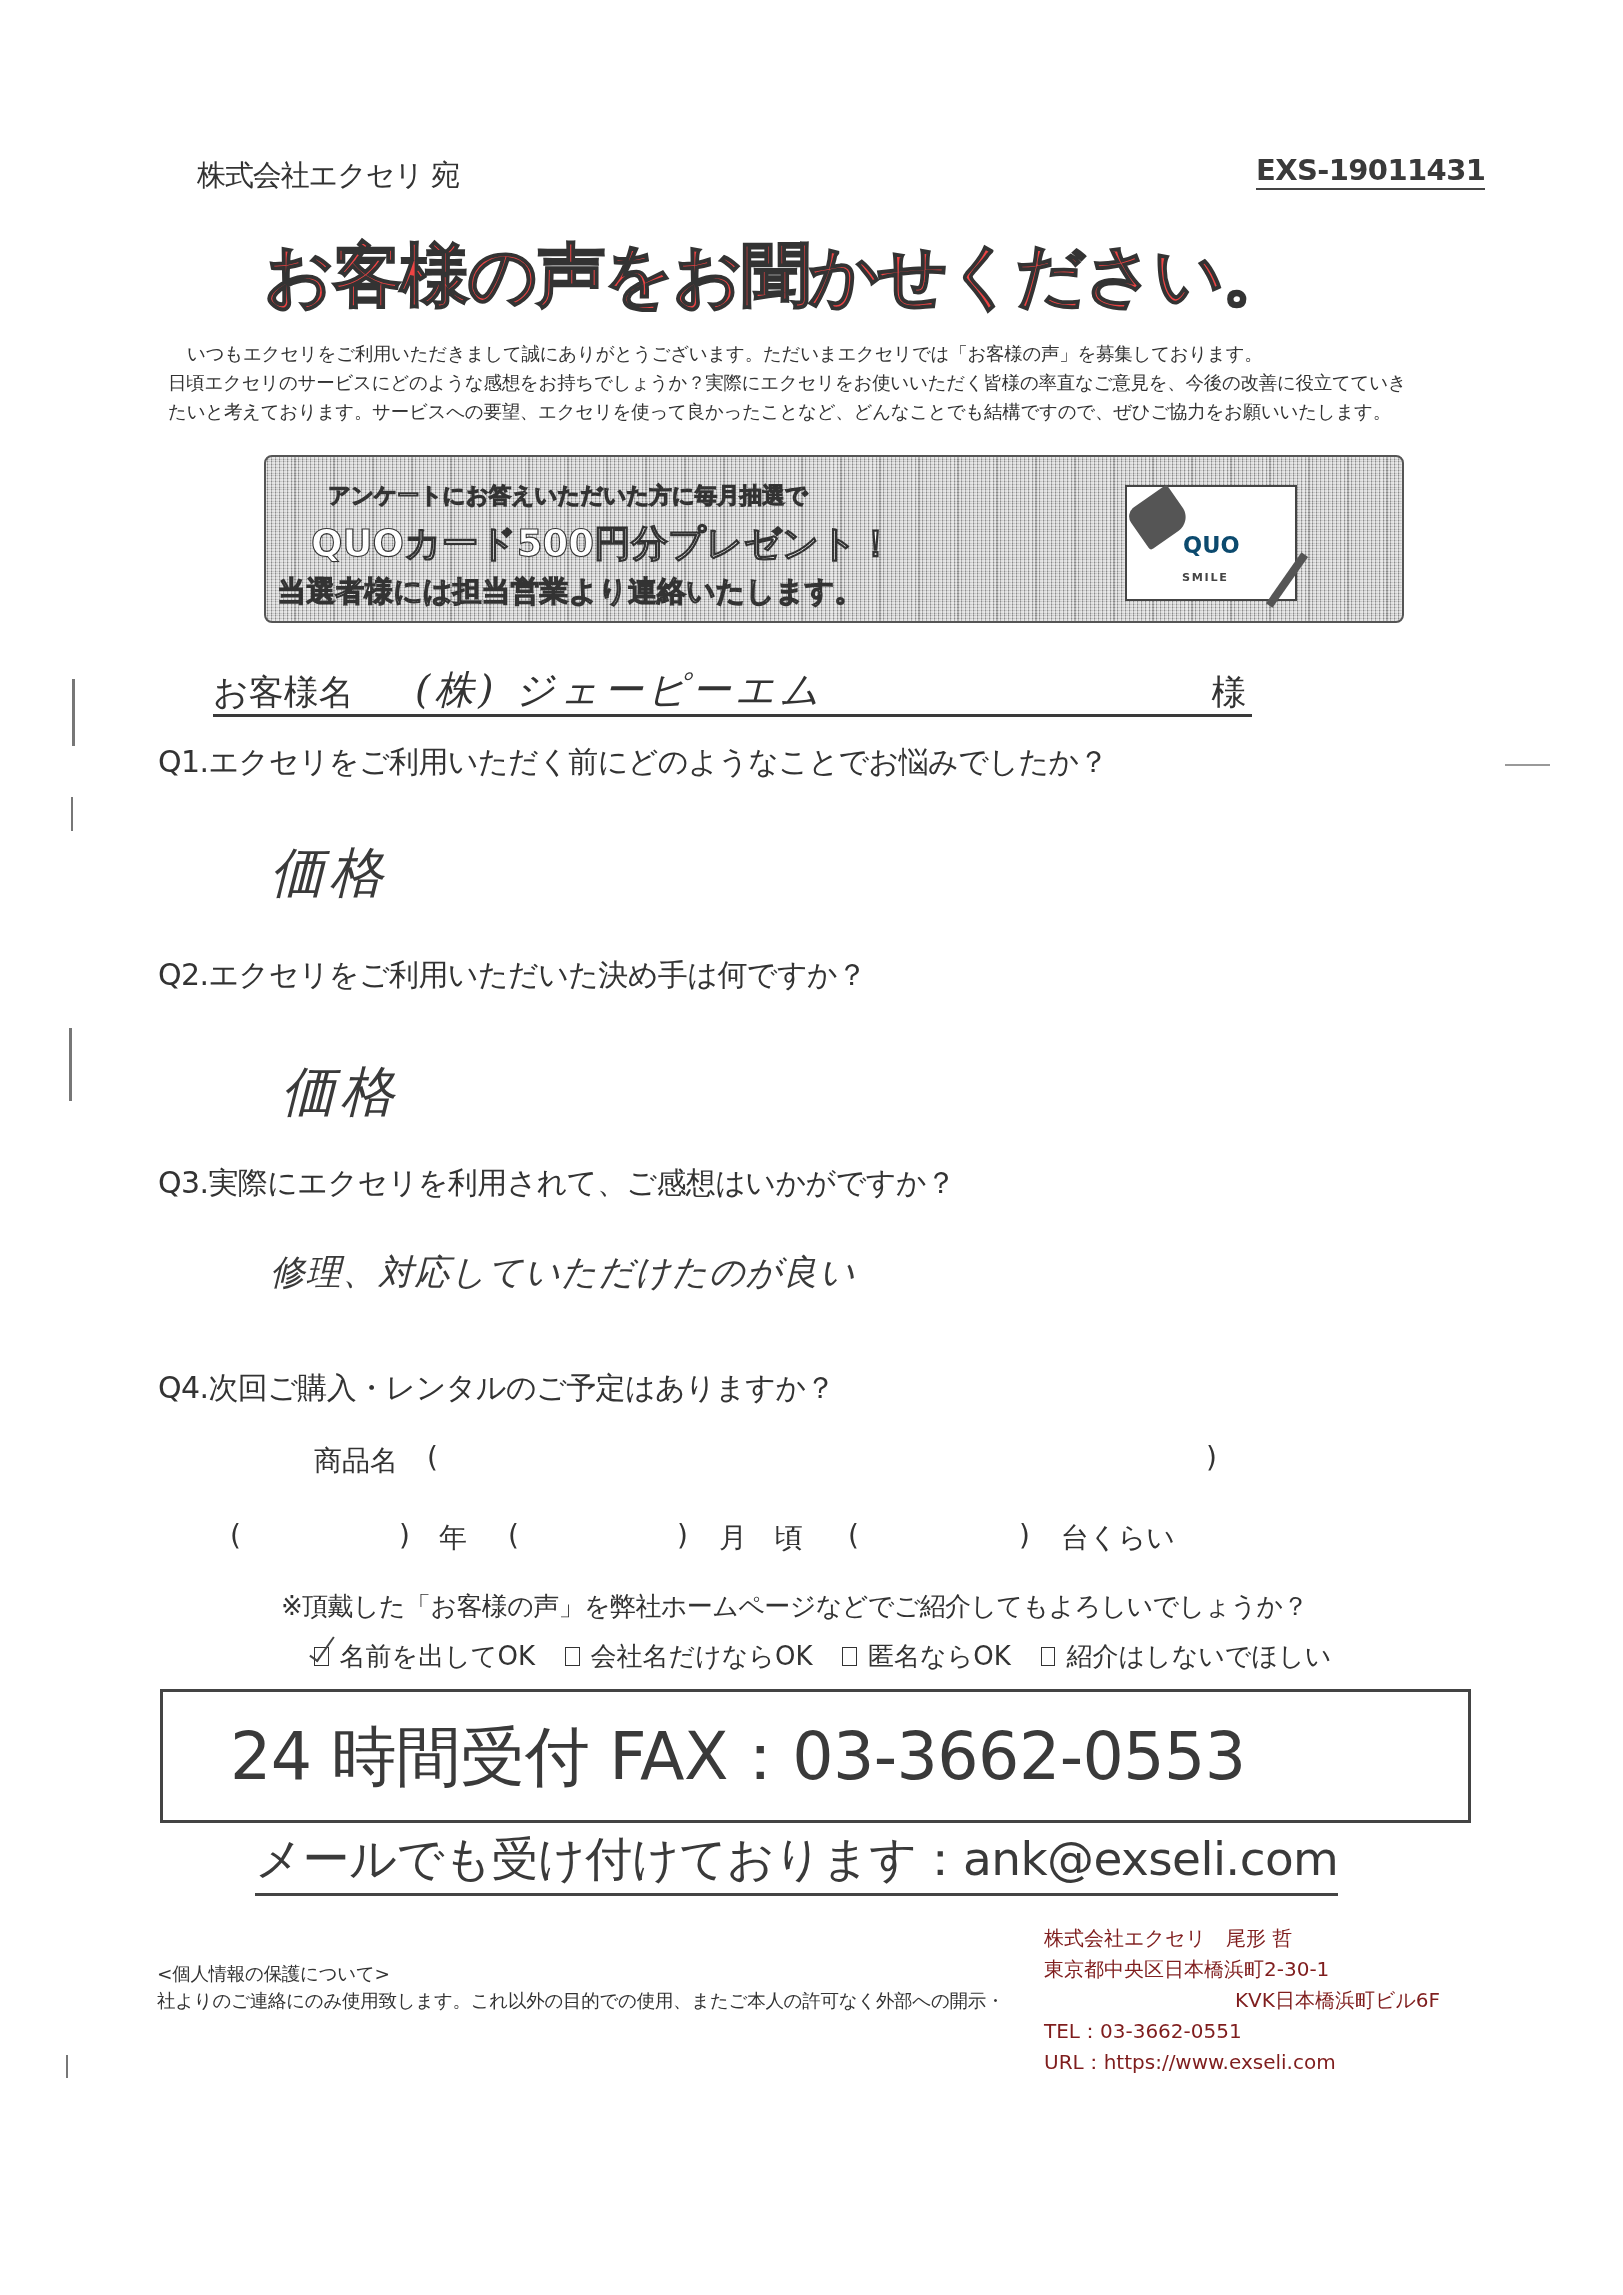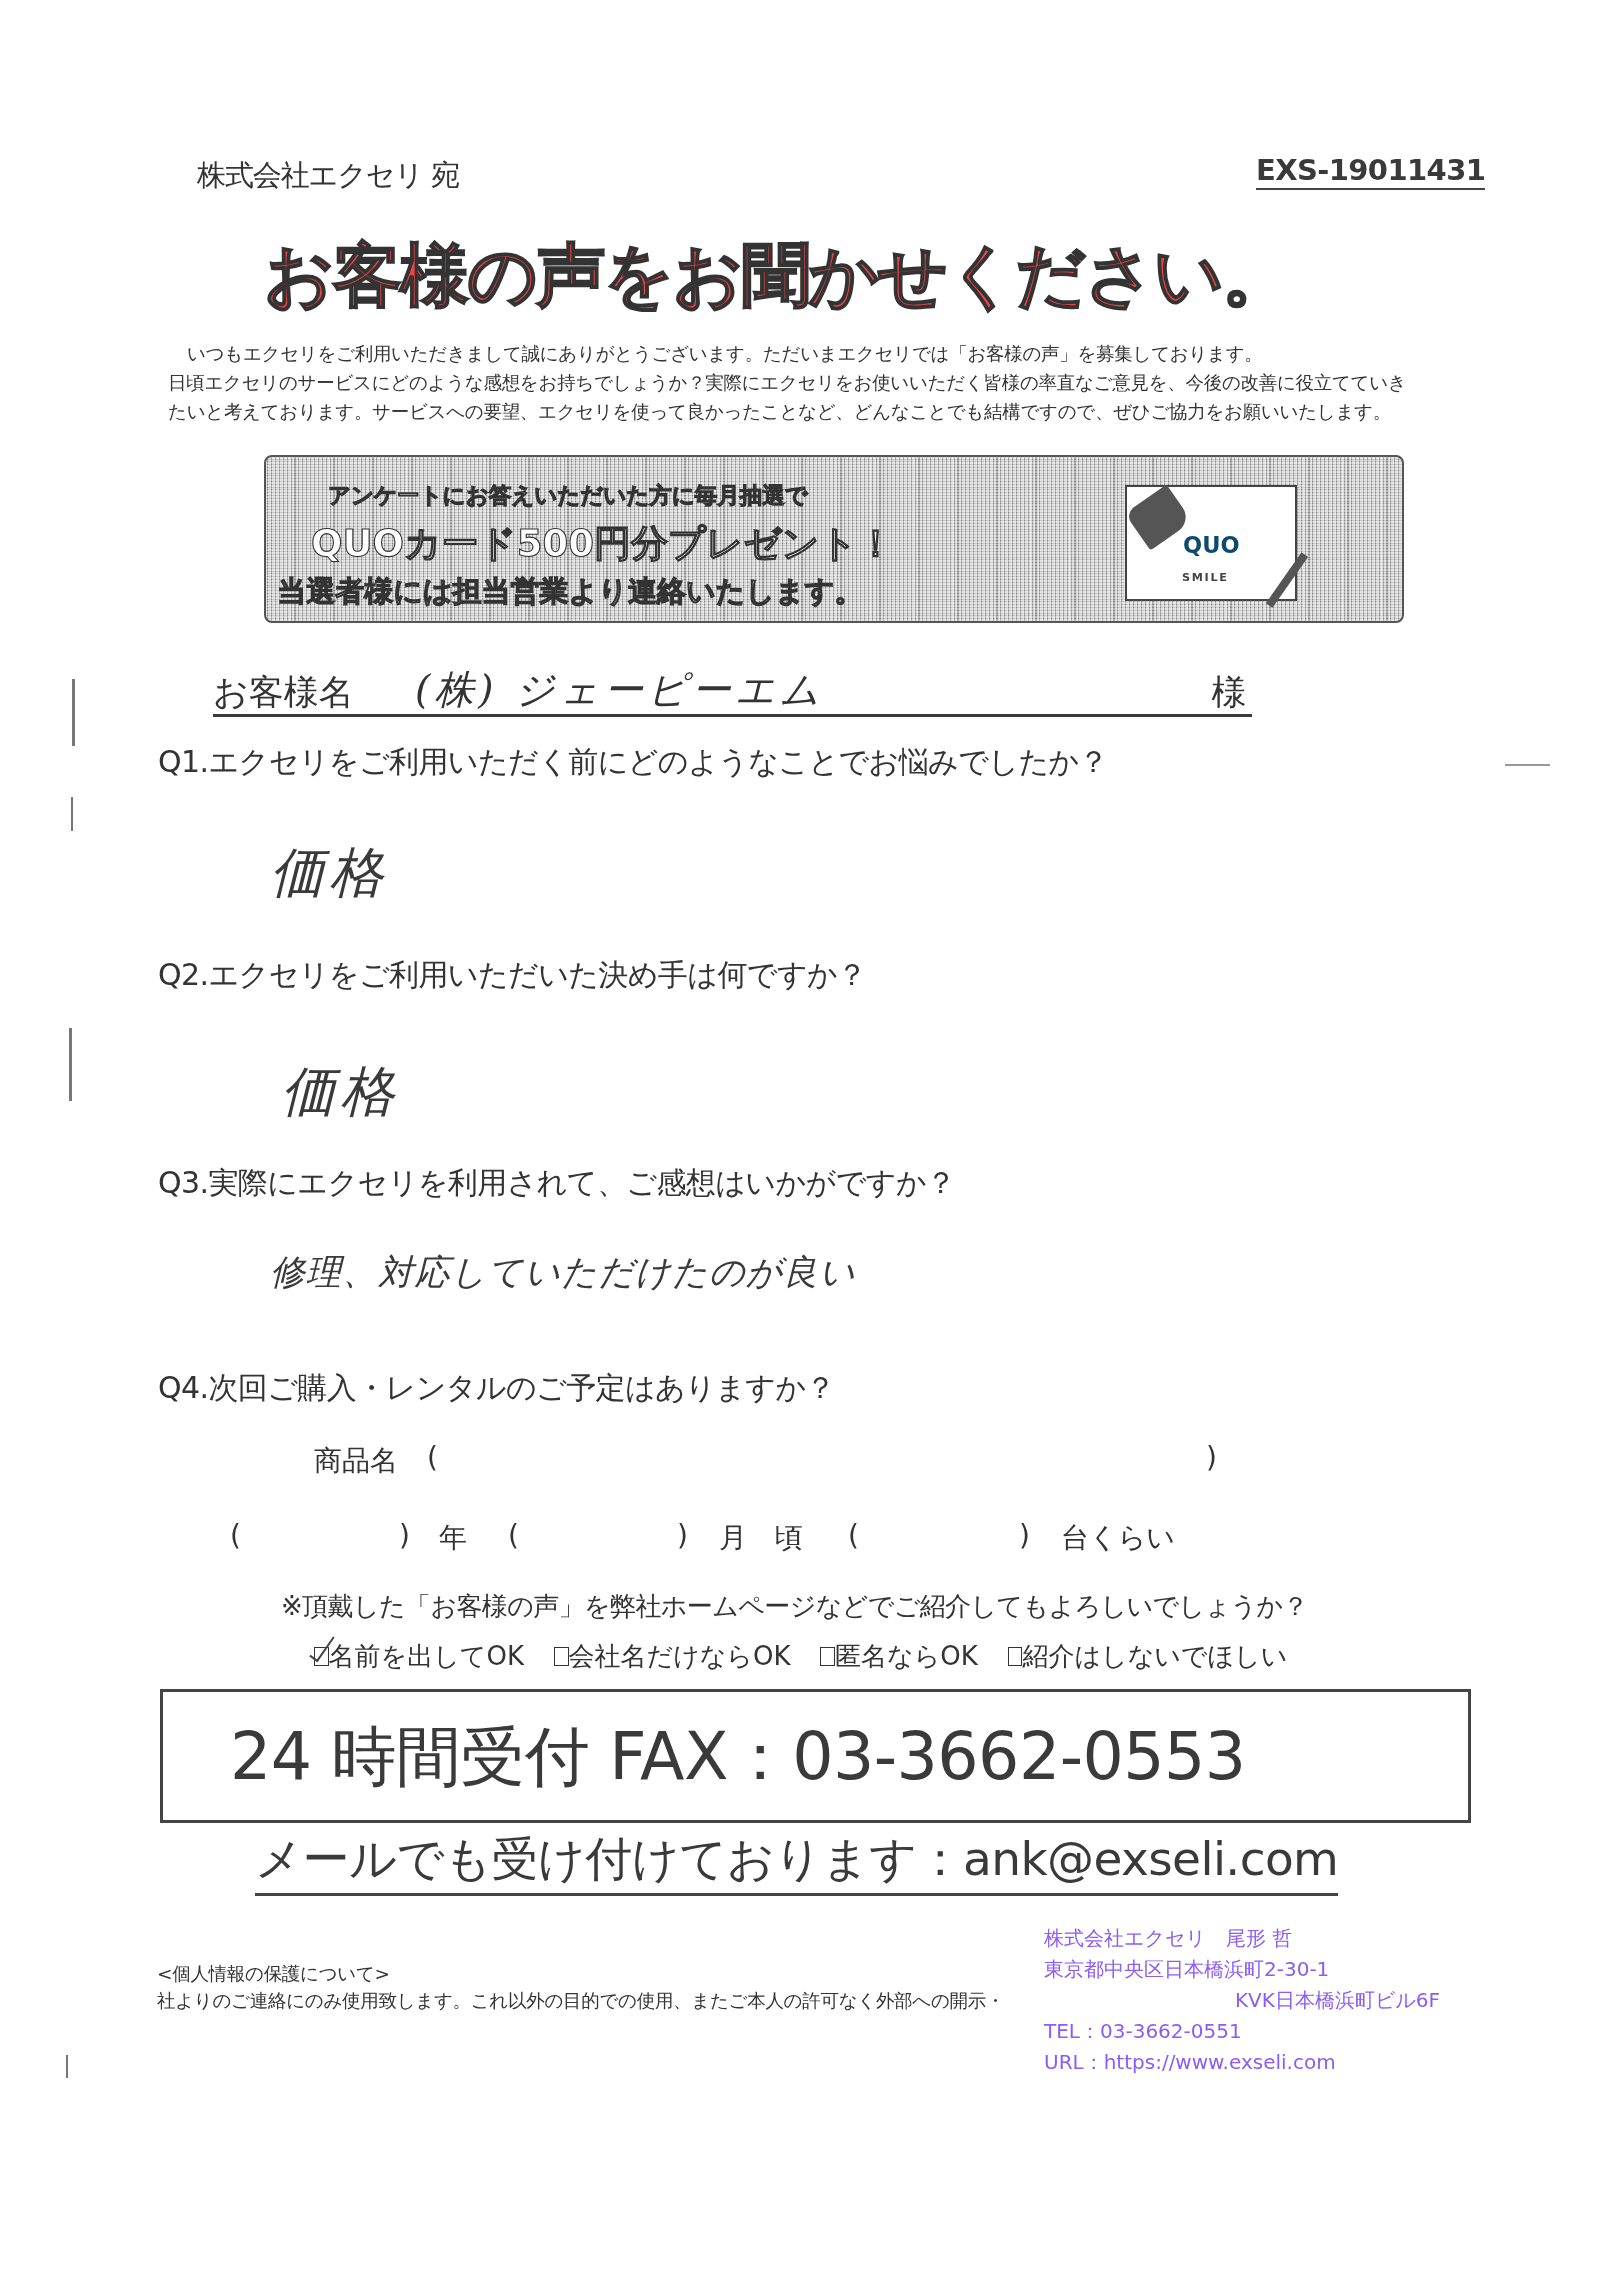--- a/index.html
+++ b/index.html
@@ -41,32 +41,32 @@
 
   .question { left: 158px; font-size: 30px; color: #333; letter-spacing: -0.6px; }
   .answer { font-size: 54px; color: #3a3a3a; font-family: "DejaVu Serif", "Liberation Serif", serif; font-style: italic; letter-spacing: 5.6px; }
   .answer-small { font-size: 35px; color: #3a3a3a; font-family: "DejaVu Serif", "Liberation Serif", serif; font-style: italic; letter-spacing: 1.1px; }
 
   .q4-line { font-size: 28px; color: #333; }
   .paren { font-size: 28px; color: #333; }
 
   .consent-note { left: 281px; top: 1589px; font-size: 26px; color: #333; letter-spacing: -0.6px; }
   .consent-options { left: 314px; top: 1639px; font-size: 26px; color: #333; display: flex; gap: 30px; }
-  .opt { display: flex; align-items: center; gap: 0; }
+  .opt { display: flex; align-items: center; gap: 11px; }
   .checkbox { display: inline-block; width: 14.6px; height: 19px; border: 1.7px solid #333; box-sizing: border-box; position: relative; }
   .checkbox.checked::after { content: ""; position: absolute; left: 2.2px; top: -15.7px; width: 7.9px; height: 28px;
     border-right: 2.2px solid #444; border-bottom: 2.2px solid #444; transform: rotate(35deg); }
 
   .fax-box { left: 160px; top: 1689px; width: 1311px; height: 134px; border: 3.4px solid #444; box-sizing: border-box; }
   .fax-text { position: absolute; left: 67px; top: 21.3px; font-size: 65px; color: #3a3a3a; letter-spacing: -0.6px; }
   .email-line { left: 255px; top: 1828px; font-size: 47px; color: #3a3a3a; border-bottom: 3.4px solid #444; padding-bottom: 2.2px; letter-spacing: -0.6px; }
 
   .privacy { left: 157px; top: 1960px; font-size: 18.5px; line-height: 27px; color: #333; letter-spacing: -0.3px; }
   .privacy div { white-space: nowrap; }
-  .contact { left: 1044px; top: 1923px; font-size: 20px; line-height: 31px; color: #8b5cf6; }
+  .contact { left: 1044px; top: 1923px; font-size: 20px; line-height: 31px; color: #7f1d1d; }
   .contact div { white-space: nowrap; }
   .contact .indent { padding-left: 191px; }
 
   .scan-mark { position: absolute; background: #777; }
 </style>
 </head>
 <body>
 
 <div class="abs addressee">株式会社エクセリ 宛</div>
 <div class="abs doc-id">EXS-19011431</div>

